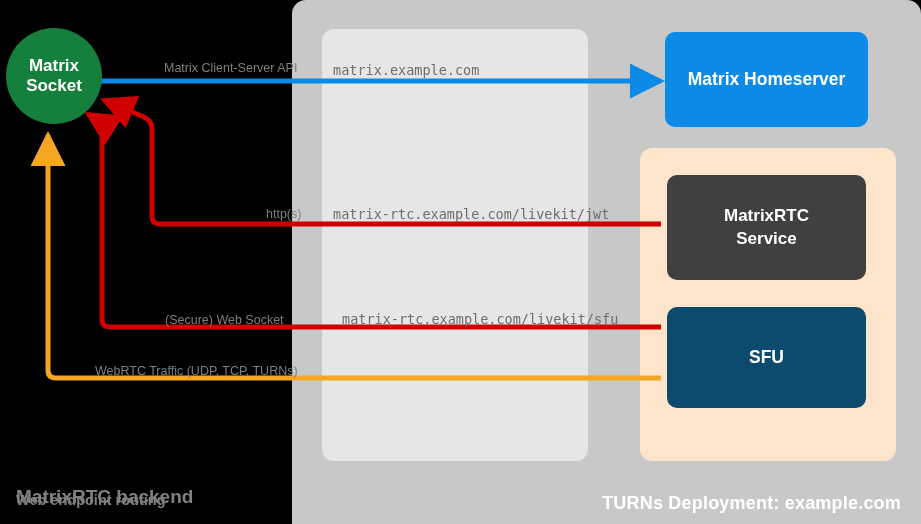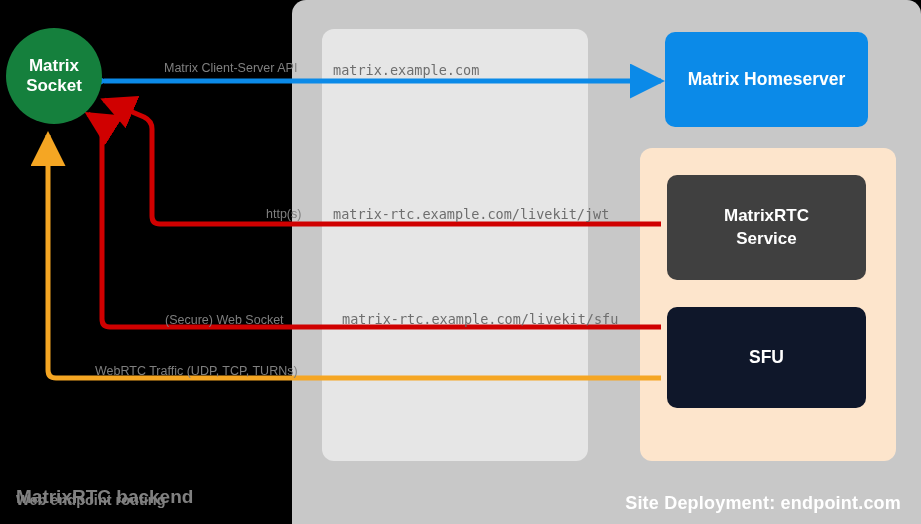--- a/index.html
+++ b/index.html
@@ -122,21 +122,21 @@
     font-weight: bold;
     line-height: 1.3;
     flex-direction: column;
   }
   
   #sfu-box {
     left: 667px;
     top: 307px;
     width: 199px;
     height: 101px;
-    background: #0f172a;
+    background: #0c4a6e;
     border-radius: 10px;
     color: #ffffff;
     font-size: 17.5px;
     font-weight: bold;
   }
   
   .edge-label {
     position: absolute;
     color: #7f7f7f;
     font-size: 12.5px;
@@ -207,21 +207,21 @@
     <span>MatrixRTC</span>
     <span>Service</span>
   </div>
 
   <div class="box" id="sfu-box">
     <span>SFU</span>
   </div>
 
   <div id="web-endpoint-routing-label">Web endpoint routing</div>
   <div id="matrixrtc-backend-label">MatrixRTC backend</div>
-  <div id="site-deployment-label">Site Deployment: endpoint.com</div>
+  <div id="site-deployment-label">TURNs Deployment: example.com</div>
 
   <div class="edge-label" style="left:131px; top:61px;">Matrix Client-Server API</div>
   <div class="edge-label" style="left:233px; top:207px;">http(s)</div>
   <div class="edge-label" style="left:132px; top:313px;">(Secure) Web Socket</div>
   <div class="edge-label" style="left:62px; top:364px;">WebRTC Traffic (UDP, TCP, TURNs)</div>
 
   <div class="url-label" style="left:333px; top:62px;">matrix.example.com</div>
   <div class="url-label" style="left:333px; top:206px;">matrix-rtc.example.com/livekit/jwt</div>
   <div class="url-label" style="left:330px; top:311px;margin-left:12px;">matrix-rtc.example.com/livekit/sfu</div>
 

